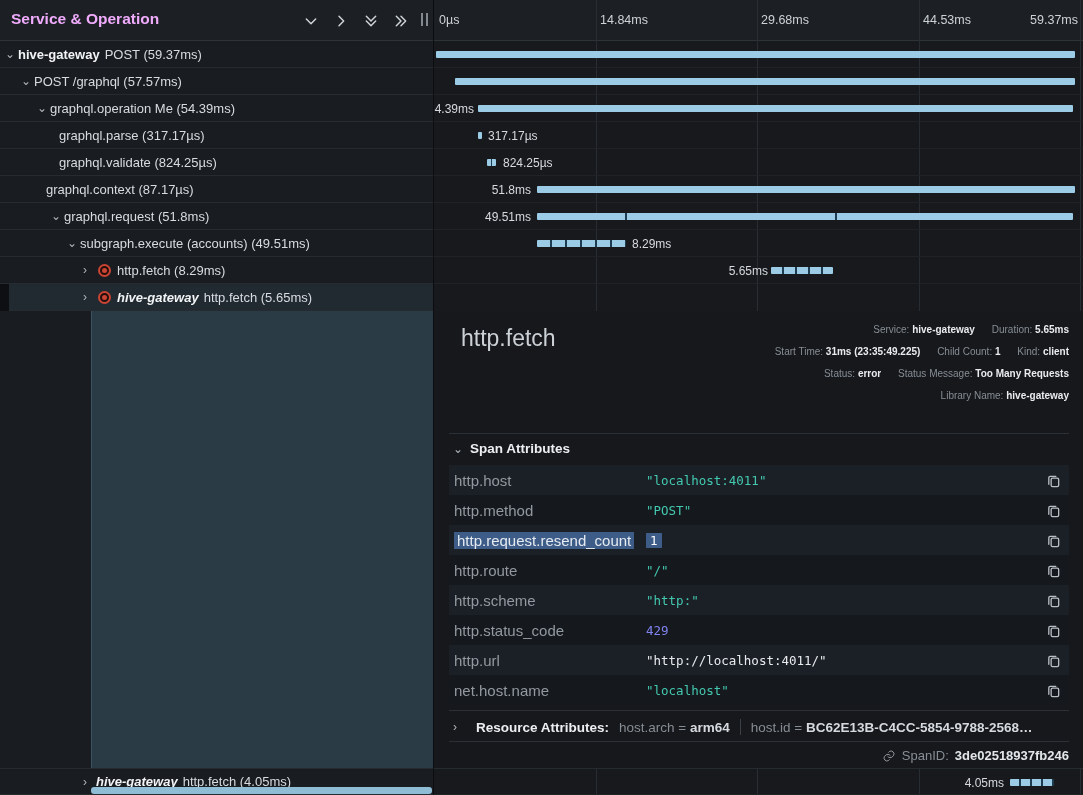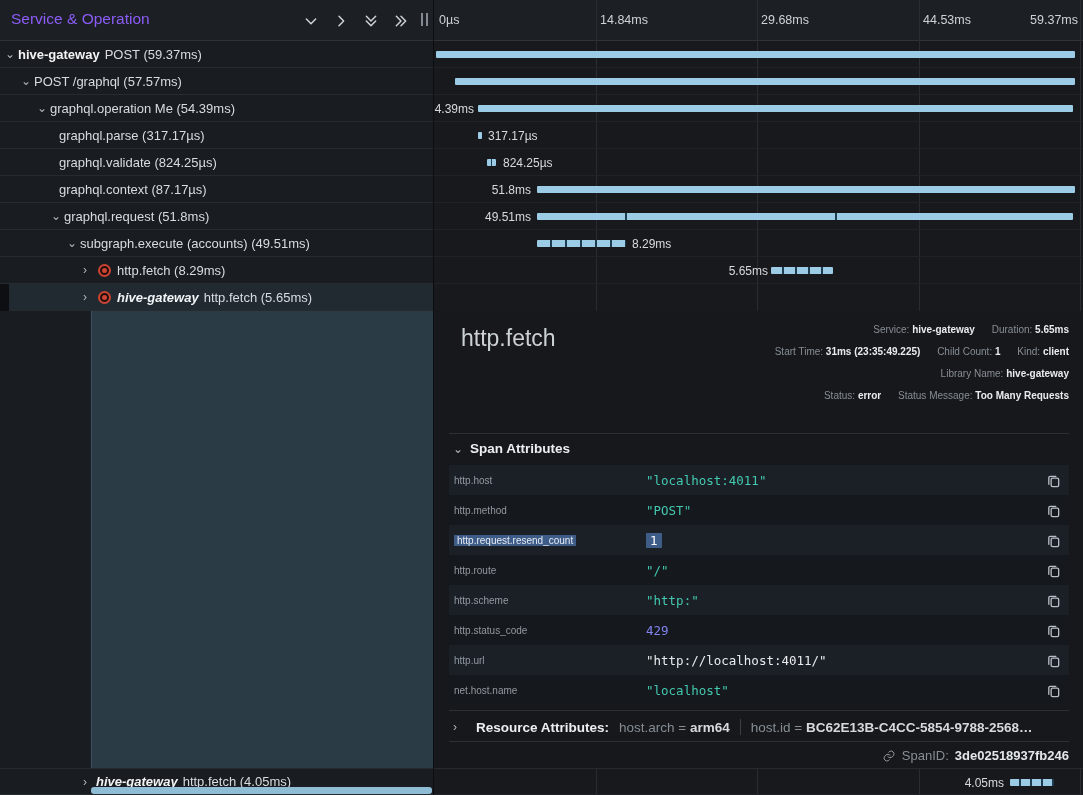--- a/index.html
+++ b/index.html
@@ -1,20 +1,20 @@
 <!DOCTYPE html>
 <html><head>
 <meta charset="utf-8">
 <style>
   html,body{margin:0;padding:0;background:#0e1013;}
   .app{position:relative;width:1083px;height:795px;background:#17191d;font-family:"Liberation Sans",sans-serif;overflow:hidden;color:#dde1e5;}
 
   
   .top-header{position:absolute;top:0;left:0;width:1083px;height:41px;background:#1c2025;border-bottom:1px solid #2e3338;box-sizing:border-box;z-index:1;}
-  .panel-title{position:absolute;left:11px;top:10px;font-size:15.5px;font-weight:400;color:#8b5cf6;}
+  .panel-title{position:absolute;left:11px;top:10px;font-size:15.5px;font-weight:700;color:#f0abfc;}
   .hdr-icons{position:absolute;left:302px;top:12px;display:flex;gap:13px;align-items:center;z-index:6;}
   .icon-btn{background:none;border:none;padding:0;margin:0;cursor:pointer;width:17px;height:17px;display:flex;align-items:center;justify-content:center;}
   .icon-btn svg{stroke:#cfd4d9;stroke-width:2.2;fill:none;stroke-linecap:round;stroke-linejoin:round;}
   .splitter{position:absolute;left:421px;top:13px;display:flex;gap:3px;z-index:6;cursor:col-resize;}
   .splitter i{display:block;width:2px;height:13px;background:#828990;}
 
   
   .right-panel{position:absolute;left:434px;top:0;width:649px;height:795px;overflow:hidden;z-index:2;}
   .gl{position:absolute;top:0;height:795px;width:1px;background:#282d33;}
   .tick-label{position:absolute;top:13px;font-size:12.5px;color:#cdd2d7;z-index:3;}
@@ -50,21 +50,21 @@
   .ml{color:#878e95;}
   .mv{color:#e9ebee;font-weight:700;}
   .gap{display:inline-block;width:14px;}
   .divider{position:absolute;left:14px;right:14px;height:1px;background:#2b3036;}
   .sa-header{position:absolute;left:18px;top:130px;display:flex;align-items:center;gap:7px;font-size:13.5px;font-weight:700;color:#eceef0;cursor:pointer;}
   .sa-header .chev{flex:none;font-weight:400;}
   .attr-table{position:absolute;left:14px;right:14px;top:154px;}
   .arow{display:flex;align-items:center;height:30px;box-sizing:border-box;padding:0 8px 0 5px;}
   .arow:nth-child(odd){background:#1b2026;}
   .arow:nth-child(even){background:#15181c;}
-  .akey{flex:0 0 192px;color:#9299a0;font-size:10px;overflow:hidden;white-space:nowrap;}
+  .akey{flex:0 0 192px;color:#9299a0;font-size:15px;overflow:hidden;white-space:nowrap;}
   .aval{flex:1;font-family:"DejaVu Sans Mono",monospace;font-size:12.5px;white-space:nowrap;overflow:hidden;}
   .v-teal{color:#43c9b0;}
   .v-white{color:#e8ebee;}
   .v-purple{color:#8083f0;}
   .sel{background:#3d5c88;color:#e6ebf1;border-radius:2px;padding:1px 3px;}
   .sel-val{background:#3d5c88;color:#ffffff;border-radius:2px;padding:1px 4px;}
   .copy{flex:0 0 22px;background:none;border:none;padding:0;margin:0;cursor:pointer;display:flex;justify-content:flex-end;}
   .copy svg{stroke:#b9bfc6;stroke-width:1.4;fill:none;stroke-linecap:round;stroke-linejoin:round;}
   .res-row{position:absolute;left:18px;top:402px;height:28px;display:flex;align-items:center;gap:10px;font-size:13.5px;cursor:pointer;}
   .res-title{font-weight:700;color:#eceef0;}
@@ -148,28 +148,28 @@
         </div>
         <div>
           <span class="ml">Start Time:</span>
           <span class="mv">31ms (23:35:49.225)</span><span class="gap"></span>
           <span class="ml">Child Count:</span>
           <span class="mv">1</span><span class="gap"></span>
           <span class="ml">Kind:</span>
           <span class="mv">client</span>
         </div>
         <div>
-          <span class="ml">Library Name:</span>
-          <span class="mv">hive-gateway</span>
-        </div>
-        <div>
           <span class="ml">Status:</span>
           <span class="mv">error</span><span class="gap"></span>
           <span class="ml">Status Message:</span>
           <span class="mv">Too Many Requests</span>
+        </div>
+        <div>
+          <span class="ml">Library Name:</span>
+          <span class="mv">hive-gateway</span>
         </div>
       </div>
 
       <div class="divider" style="top:122px"></div>
 
       <div class="sa-header">
         <span class="chev">⌄</span>
         <span>Span Attributes</span>
       </div>
 
@@ -305,21 +305,21 @@
     <div class="trow" style="padding-left:37px">
       <span class="chev">⌄</span>
       <span class="nm">graphql.operation Me (54.39ms)</span>
     </div>
     <div class="trow" style="padding-left:59px">
       <span class="nm">graphql.parse (317.17µs)</span>
     </div>
     <div class="trow" style="padding-left:59px">
       <span class="nm">graphql.validate (824.25µs)</span>
     </div>
-    <div class="trow" style="padding-left:59px">
+    <div class="trow" style="padding-left:46px">
       <span class="nm">graphql.context (87.17µs)</span>
     </div>
     <div class="trow" style="padding-left:51px">
       <span class="chev">⌄</span>
       <span class="nm">graphql.request (51.8ms)</span>
     </div>
     <div class="trow" style="padding-left:67px">
       <span class="chev">⌄</span>
       <span class="nm">subgraph.execute (accounts) (49.51ms)</span>
     </div>

